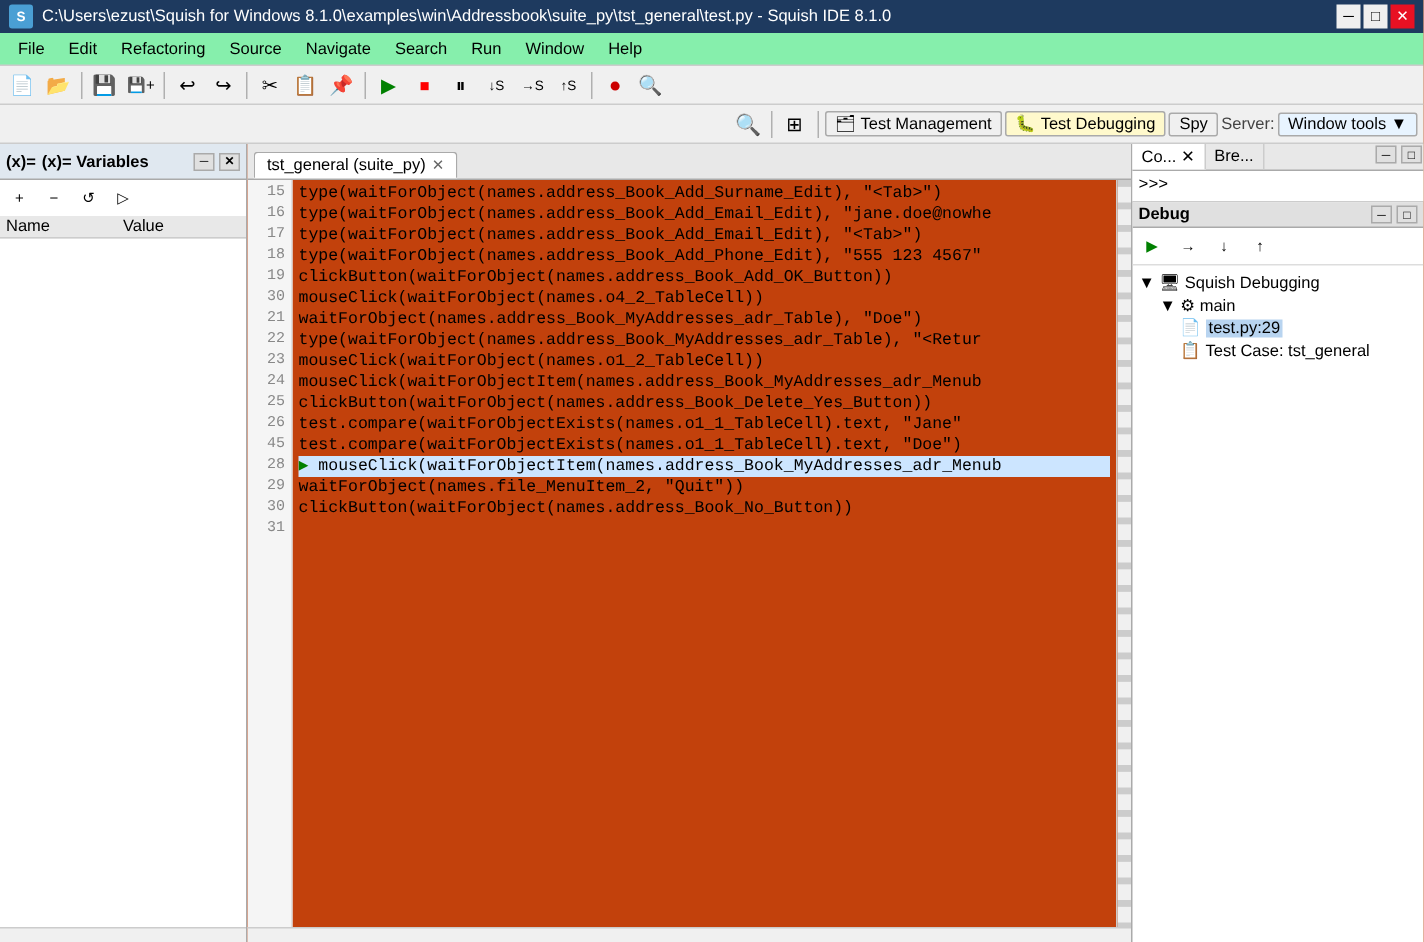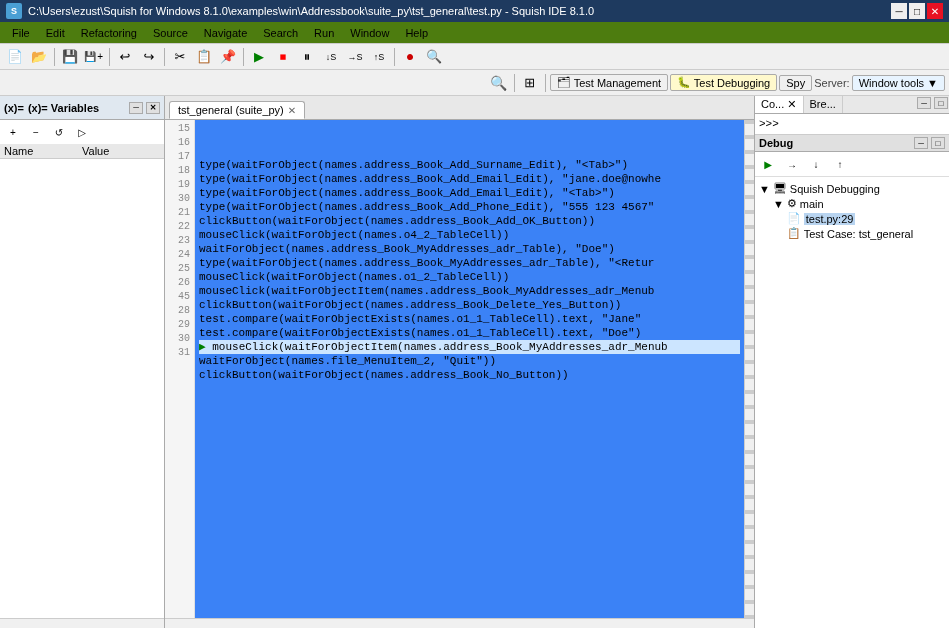--- a/index.html
+++ b/index.html
@@ -3,21 +3,21 @@
   <meta charset="utf-8">
   <style>
     * { box-sizing: border-box; margin: 0; padding: 0; }
     body { font-family: 'Segoe UI', Tahoma, Geneva, Verdana, sans-serif; font-size: 11px; background: #f0f0f0; color: #000; overflow: hidden; width: 949px; height: 628px; }
 
     
     #title-bar { background: #1e3a5f; color: #fff; height: 22px; display: flex; align-items: center; padding: 0 6px; font-size: 11px; }
     #title-bar .icon { width: 16px; height: 16px; margin-right: 6px; background: #4a9fd4; border-radius: 2px; display: inline-flex; align-items: center; justify-content: center; font-size: 9px; color: white; font-weight: bold; }
 
     
-    #menu-bar { background: #4d7c0f; height: 22px; display: flex; align-items: center; padding: 0 4px; border-bottom: 1px solid #ccc; }
+    #menu-bar { background: #86efac; height: 22px; display: flex; align-items: center; padding: 0 4px; border-bottom: 1px solid #ccc; }
     #menu-bar .menu-item { padding: 2px 8px; cursor: pointer; font-size: 11px; }
 
     
     #toolbar { background: #f0f0f0; height: 26px; display: flex; align-items: center; padding: 0 4px; border-bottom: 1px solid #ccc; gap: 2px; }
     .tb-btn { width: 22px; height: 20px; border: 1px solid transparent; background: transparent; cursor: pointer; display: flex; align-items: center; justify-content: center; font-size: 13px; border-radius: 2px; }
     .tb-sep { width: 1px; height: 18px; background: #b0b0b0; margin: 0 2px; }
 
     
     #toolbar2 { background: #f0f0f0; height: 26px; display: flex; align-items: center; padding: 0 4px; border-bottom: 1px solid #ccc; gap: 2px; }
 
@@ -28,21 +28,21 @@
     .tab .close-x { font-size: 10px; cursor: pointer; color: #666; }
 
     
     #main-layout { display: flex; height: calc(628px - 22px - 22px - 26px - 26px); }
 
     
     #left-panel { width: 165px; border-right: 1px solid #aaa; display: flex; flex-direction: column; background: #fff; }
     .panel-header { background: #e0e8f0; border-bottom: 1px solid #aaa; height: 24px; display: flex; align-items: center; padding: 0 4px; gap: 4px; font-size: 11px; font-weight: bold; }
 
     
-    #center-panel { flex: 1; display: flex; flex-direction: column; background: #3b82f6; }
+    #center-panel { flex: 1; display: flex; flex-direction: column; background: #c2410c; }
     #code-editor { flex: 1; overflow: hidden; font-family: 'Courier New', monospace; font-size: 11px; }
 
     
     #right-panel { width: 195px; border-left: 1px solid #aaa; display: flex; flex-direction: column; background: #fff; }
 
     
     .code-area { display: flex; height: 100%; }
     .line-numbers { width: 30px; background: #f5f5f5; border-right: 1px solid #e0e0e0; padding: 2px 0; text-align: right; padding-right: 4px; color: #888; font-size: 10px; line-height: 14px; overflow: hidden; }
     .code-lines { flex: 1; padding: 2px 4px; overflow: hidden; line-height: 14px; }
     .code-line { white-space: nowrap; overflow: hidden; }
@@ -202,21 +202,21 @@
             <div>23</div>
             <div>24</div>
             <div>25</div>
             <div>26</div>
             <div>45</div>
             <div>28</div>
             <div>29</div>
             <div>30</div>
             <div>31</div>
           </div>
-        <div style="position:relative; flex:1; overflow:hidden;margin-top:36px;">
+        <div style="position:relative; flex:1; overflow:hidden;">
           <div class="code-lines" id="code-lines-div">
               <div class="code-line">    type(waitForObject(names.address_Book_Add_Surname_Edit), "&lt;Tab&gt;")</div>
               <div class="code-line">    type(waitForObject(names.address_Book_Add_Email_Edit), "jane.doe@nowhe</div>
               <div class="code-line">    type(waitForObject(names.address_Book_Add_Email_Edit), "&lt;Tab&gt;")</div>
               <div class="code-line">    type(waitForObject(names.address_Book_Add_Phone_Edit), "555 123 4567"</div>
               <div class="code-line">    clickButton(waitForObject(names.address_Book_Add_OK_Button))</div>
               <div class="code-line">    mouseClick(waitForObject(names.o4_2_TableCell))</div>
               <div class="code-line">    waitForObject(names.address_Book_MyAddresses_adr_Table), "Doe")</div>
               <div class="code-line">    type(waitForObject(names.address_Book_MyAddresses_adr_Table), "&lt;Retur</div>
               <div class="code-line">    mouseClick(waitForObject(names.o1_2_TableCell))</div>

